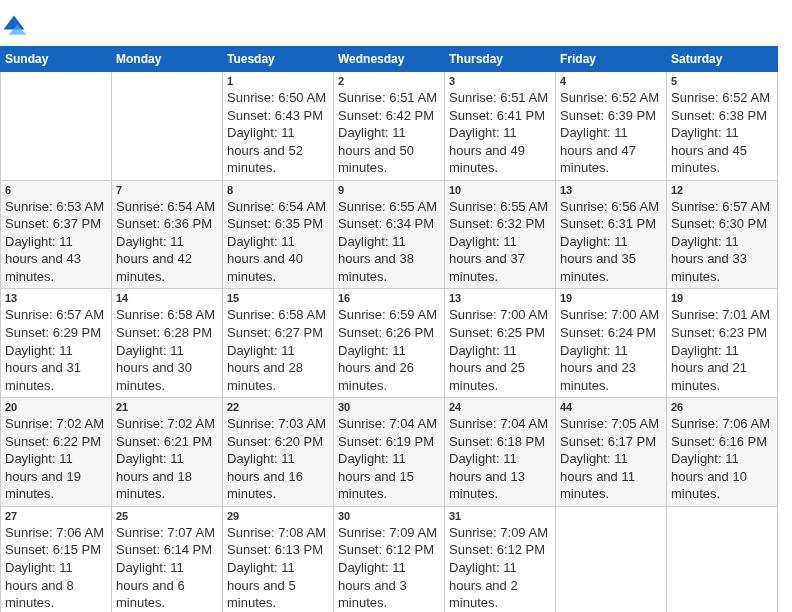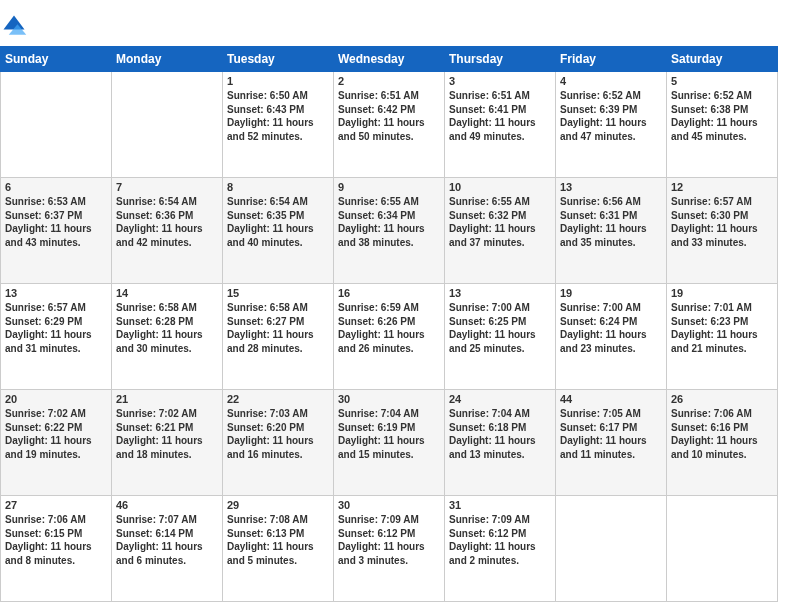--- a/index.html
+++ b/index.html
@@ -83,24 +83,23 @@
     .calendar tbody tr:nth-child(even) td {
       background: #f5f5f5;
     }
     .day-num {
       font-weight: bold;
       font-size: 11px;
       display: block;
       margin-bottom: 2px;
     }
     .day-info {
-      font-size: 10px;
+      font-size: 13px;
       line-height: 1.35;
       color: #333;
-      font-weight: bold;
     }
     td.empty {
       background: #f9f9f9;
     }
   </style>
 </head>
 <body>
 
 <div class="page">
   <div class="header">
@@ -246,21 +245,21 @@
             <span class="day-num">26</span>
             <div class="day-info">Sunrise: 7:06 AM<br>Sunset: 6:16 PM<br>Daylight: 11 hours and 10 minutes.</div>
           </td>
         </tr>
         <tr>
           <td>
             <span class="day-num">27</span>
             <div class="day-info">Sunrise: 7:06 AM<br>Sunset: 6:15 PM<br>Daylight: 11 hours and 8 minutes.</div>
           </td>
           <td>
-            <span class="day-num">46</span>
+            <span class="day-num">25</span>
             <div class="day-info">Sunrise: 7:07 AM<br>Sunset: 6:14 PM<br>Daylight: 11 hours and 6 minutes.</div>
           </td>
           <td>
             <span class="day-num">29</span>
             <div class="day-info">Sunrise: 7:08 AM<br>Sunset: 6:13 PM<br>Daylight: 11 hours and 5 minutes.</div>
           </td>
           <td>
             <span class="day-num">30</span>
             <div class="day-info">Sunrise: 7:09 AM<br>Sunset: 6:12 PM<br>Daylight: 11 hours and 3 minutes.</div>
           </td>

